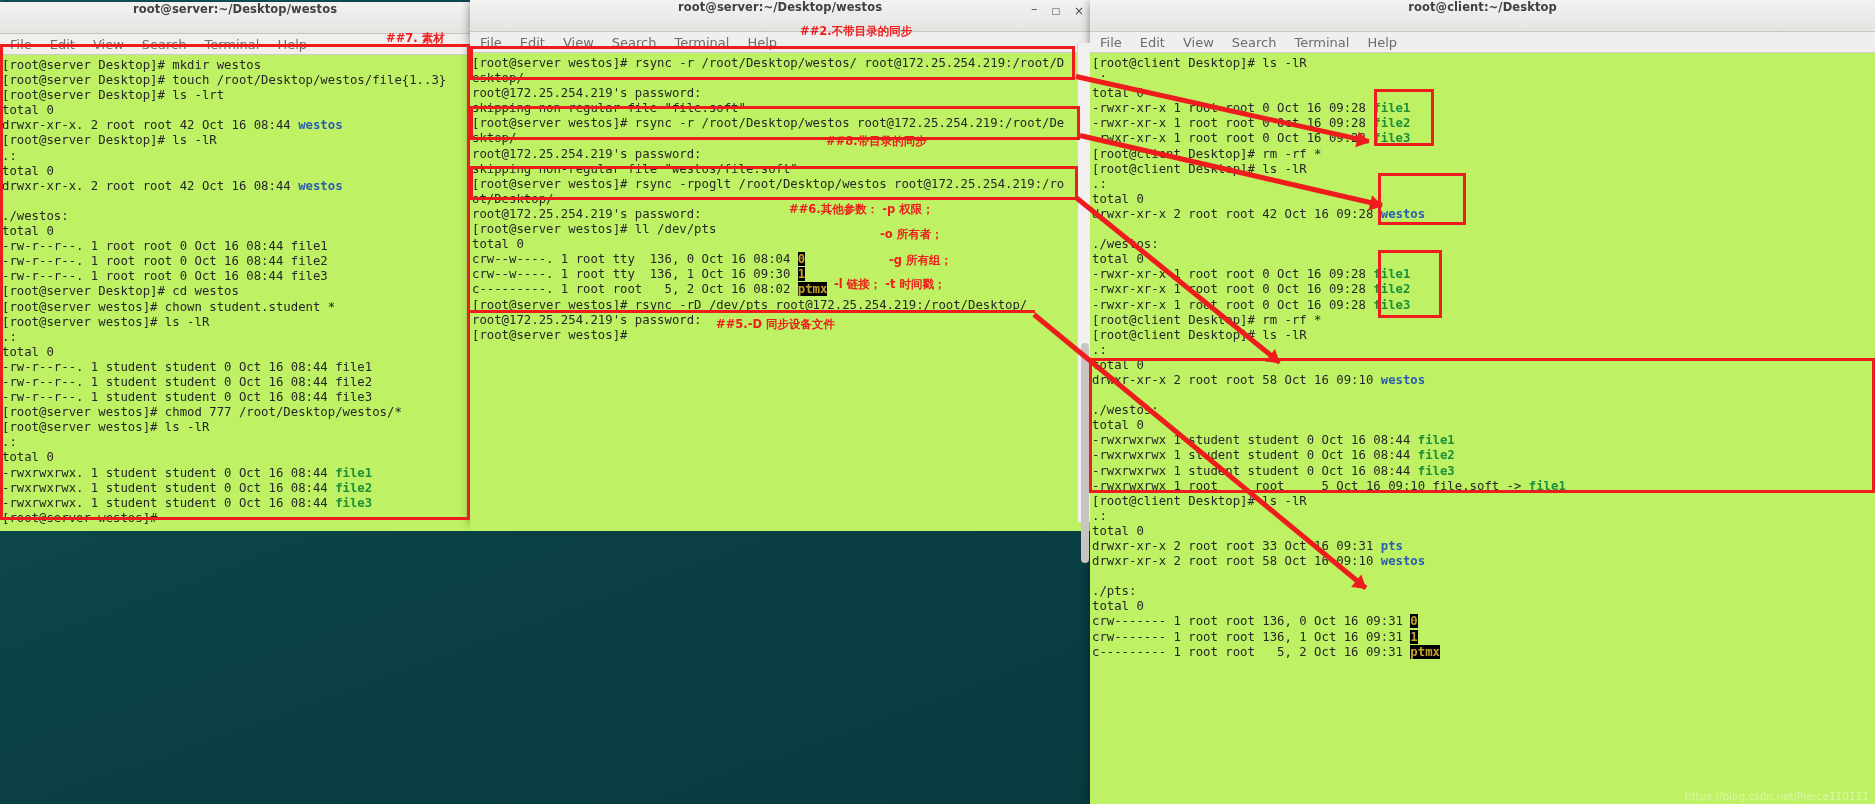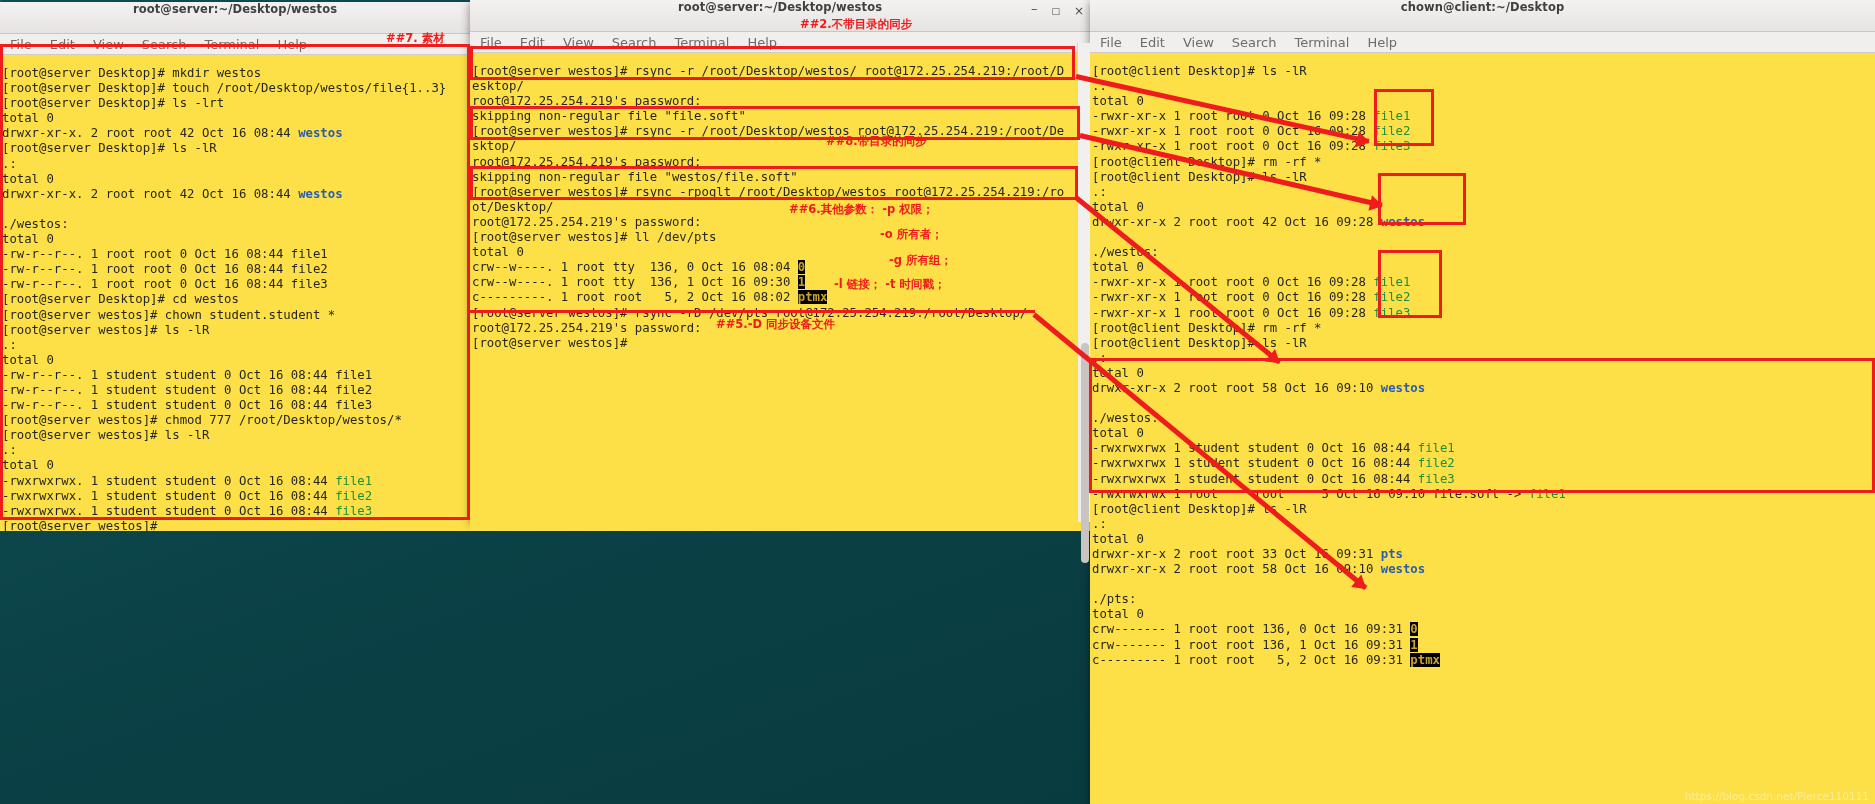--- a/index.html
+++ b/index.html
@@ -33,28 +33,28 @@
   .wbtn.min { font-size:13px; position:relative; top:-3px; }
   .wbtn.max { font-size:9px; }
   .menubar {
     height:21px; background:#f0efee; border-bottom:1px solid #cfccc8;
     display:flex; align-items:center; padding-left:10px; gap:18px;
   }
   .menubar span {
     font-family:"DejaVu Sans", sans-serif; font-size:13px; color:#6d6c6b;
   }
   .term {
-    background:#fde047; color:#262626;
+    background:#bef264; color:#262626;
     font-family:"DejaVu Sans Mono", monospace;
     font-size:12.3px; line-height:15.1px;
-    padding:11px 0 0 2px;
+    padding:3px 0 0 2px;
     overflow:hidden; white-space:pre;
   }
   .term .b { color:#2a5db0; font-weight:bold; }   
-  .term .g { color:#1b8f3a; font-weight:normal;margin-top:38px; }   
+  .term .g { color:#1b8f3a; font-weight:bold;margin-top:38px; }   
   .term .dev { background:#000; color:#c9a227; font-weight:bold; }
   
   .sbar { position:absolute; top:43px; bottom:0; width:13px; background:#f1f0ef; border-left:1px solid #d6d3d0; }
   .sthumb { position:absolute; left:3px; width:8px; background:#c7c4c1; border-radius:4px; }
   
   .ann { position:absolute; pointer-events:none; }
   .box { position:absolute; border:3px solid #ee1c1c; }
   .line { position:absolute; background:#ee1c1c; }
   .arrow { position:absolute; transform-origin:0 50%; height:5px; background:#ee1c1c; }
   .arrow::after {
@@ -108,21 +108,21 @@
     <span>View</span>
     <span>Search</span>
     <span>Terminal</span>
     <span>Help</span>
   </div>
   <div class="term" id="term-mid" style="height:478px;"><div>[root@server westos]# rsync -r /root/Desktop/westos/ root@172.25.254.219:/root/D</div><div>esktop/</div><div>root@172.25.254.219's password:</div><div>skipping non-regular file "file.soft"</div><div>[root@server westos]# rsync -r /root/Desktop/westos root@172.25.254.219:/root/De</div><div>sktop/</div><div>root@172.25.254.219's password:</div><div>skipping non-regular file "westos/file.soft"</div><div>[root@server westos]# rsync -rpoglt /root/Desktop/westos root@172.25.254.219:/ro</div><div>ot/Desktop/</div><div>root@172.25.254.219's password:</div><div>[root@server westos]# ll /dev/pts</div><div>total 0</div><div>crw--w----. 1 root tty  136, 0 Oct 16 08:04 <span class="dev">0</span></div><div>crw--w----. 1 root tty  136, 1 Oct 16 09:30 <span class="dev">1</span></div><div>c---------. 1 root root   5, 2 Oct 16 08:02 <span class="dev">ptmx</span></div><div>[root@server westos]# rsync -rD /dev/pts root@172.25.254.219:/root/Desktop/</div><div>root@172.25.254.219's password:</div><div>[root@server westos]# </div></div>
 </div>
 
 <div class="win" id="win-right" style="left:1090px; top:0px; width:785px; height:804px;">
   <div class="titlebar">
-    <span class="title">chown@client:~/Desktop</span>
+    <span class="title">root@client:~/Desktop</span>
   </div>
   <div class="menubar">
     <span>File</span>
     <span>Edit</span>
     <span>View</span>
     <span>Search</span>
     <span>Terminal</span>
     <span>Help</span>
   </div>
   <div class="term" id="term-right" style="height:761px;"><div>[root@client Desktop]# ls -lR</div><div>.:</div><div>total 0</div><div>-rwxr-xr-x 1 root root 0 Oct 16 09:28 <span class="g">file1</span></div><div>-rwxr-xr-x 1 root root 0 Oct 16 09:28 <span class="g">file2</span></div><div>-rwxr-xr-x 1 root root 0 Oct 16 09:28 <span class="g">file3</span></div><div>[root@client Desktop]# rm -rf *</div><div>[root@client Desktop]# ls -lR</div><div>.:</div><div>total 0</div><div>drwxr-xr-x 2 root root 42 Oct 16 09:28 <span class="b">westos</span></div><div>&nbsp;</div><div>./westos:</div><div>total 0</div><div>-rwxr-xr-x 1 root root 0 Oct 16 09:28 <span class="g">file1</span></div><div>-rwxr-xr-x 1 root root 0 Oct 16 09:28 <span class="g">file2</span></div><div>-rwxr-xr-x 1 root root 0 Oct 16 09:28 <span class="g">file3</span></div><div>[root@client Desktop]# rm -rf *</div><div>[root@client Desktop]# ls -lR</div><div>.:</div><div>total 0</div><div>drwxr-xr-x 2 root root 58 Oct 16 09:10 <span class="b">westos</span></div><div>&nbsp;</div><div>./westos:</div><div>total 0</div><div>-rwxrwxrwx 1 student student 0 Oct 16 08:44 <span class="g">file1</span></div><div>-rwxrwxrwx 1 student student 0 Oct 16 08:44 <span class="g">file2</span></div><div>-rwxrwxrwx 1 student student 0 Oct 16 08:44 <span class="g">file3</span></div><div>-rwxrwxrwx 1 root     root     5 Oct 16 09:10 file.soft -&gt; <span class="g">file1</span></div><div>[root@client Desktop]# ls -lR</div><div>.:</div><div>total 0</div><div>drwxr-xr-x 2 root root 33 Oct 16 09:31 <span class="b">pts</span></div><div>drwxr-xr-x 2 root root 58 Oct 16 09:10 <span class="b">westos</span></div><div>&nbsp;</div><div>./pts:</div><div>total 0</div><div>crw------- 1 root root 136, 0 Oct 16 09:31 <span class="dev">0</span></div><div>crw------- 1 root root 136, 1 Oct 16 09:31 <span class="dev">1</span></div><div>c--------- 1 root root   5, 2 Oct 16 09:31 <span class="dev">ptmx</span></div></div>
@@ -132,21 +132,21 @@
   <div class="sthumb" style="top:300px; height:220px;"></div>
 </div>
 
 <div class="ann" style="inset:0;">
 
   <div class="box" style="left:0px; top:44px; width:470px; height:476px;"></div>
 
   <div class="lbl" style="left:386px; top:31px;">##7. 素材</div>
 
   <div class="box" style="left:470px; top:46px; width:605px; height:34px;"></div>
-  <div class="lbl" style="left:800px; top:17px;">##2.不带目录的同步</div>
+  <div class="lbl" style="left:800px; top:24px;">##2.不带目录的同步</div>
 
   <div class="box" style="left:470px; top:106px; width:610px; height:34px;"></div>
   <div class="lbl" style="left:826px; top:134px;">##8.带目录的同步</div>
 
   <div class="box" style="left:470px; top:166px; width:608px; height:34px;"></div>
 
   <div class="lbl" style="left:789px; top:202px;">##6.其他参数： -p 权限；</div>
   <div class="lbl" style="left:880px; top:227px;">-o 所有者；</div>
   <div class="lbl" style="left:889px; top:253px;">-g 所有组；</div>
   <div class="lbl" style="left:834px; top:277px;">-l 链接； -t 时间戳；</div>

